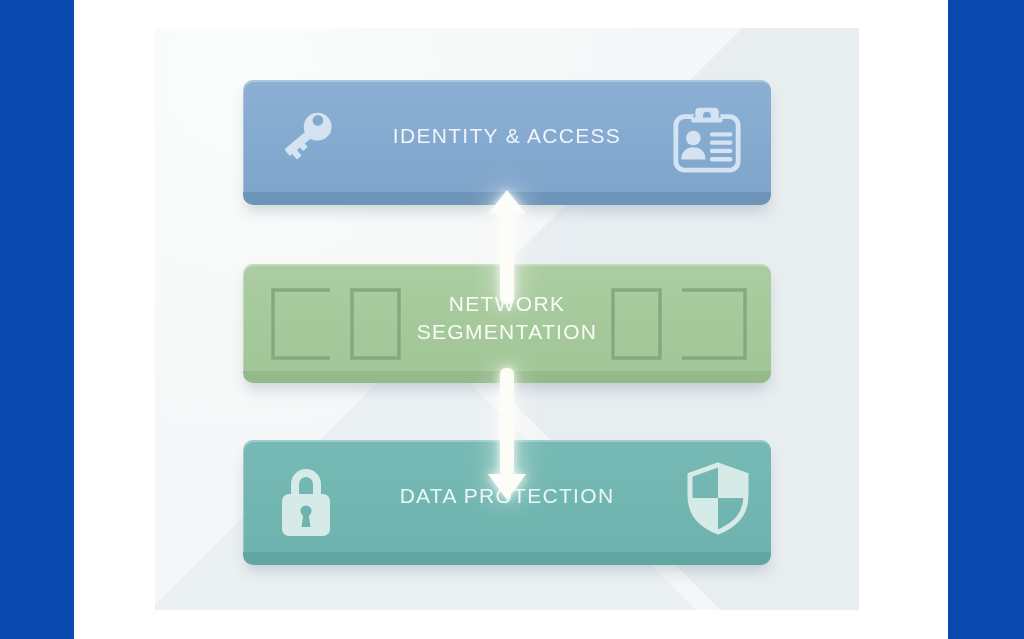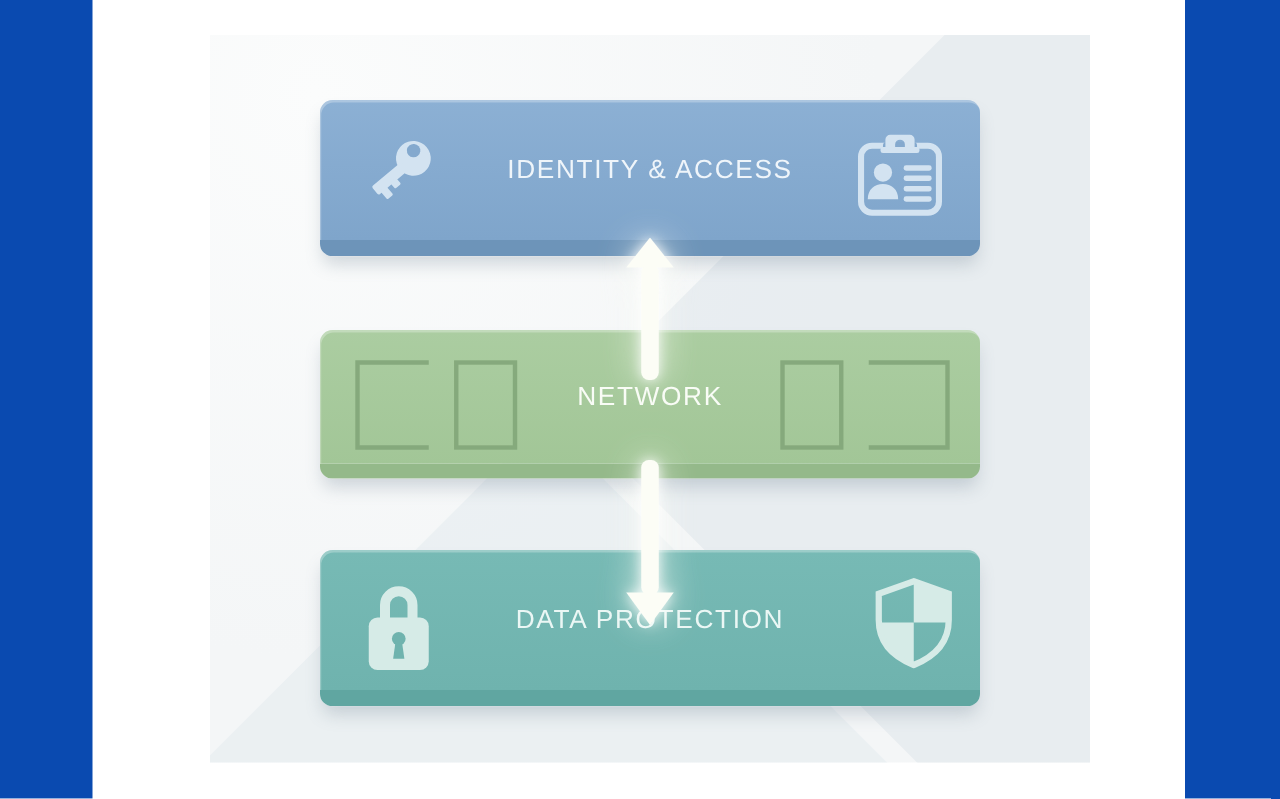--- a/index.html
+++ b/index.html
@@ -2,21 +2,21 @@
 <html><head>
 <meta charset="utf-8">
 <style>
   html,body{margin:0;padding:0;background:#ffffff;font-family:"Liberation Sans",sans-serif;}
   .stage{position:relative;width:1024px;height:639px;background:#ffffff;overflow:hidden;}
 
   .side-bar{position:absolute;top:0;bottom:0;background:#0a4ab0;}
   .side-bar.left{left:0;width:74px;}
   .side-bar.right{left:948px;width:76px;}
 
-  .panel{position:absolute;left:168px;top:28px;width:704px;height:582px;
+  .panel{position:absolute;left:155px;top:28px;width:704px;height:582px;
          background:radial-gradient(circle at 12% 8%, #fbfcfc 0%, #f4f6f7 55%);
          overflow:hidden;}
 
   .diamond{position:absolute;transform:rotate(45deg);border-radius:24px;}
   .diamond.d1{left:410px;top:2px;width:600px;height:600px;background:rgba(219,228,234,0.50);}
   .diamond.d2{left:18px;top:412px;width:500px;height:500px;background:rgba(222,231,236,0.42);}
 
   .bar{position:absolute;left:88px;width:528px;border-radius:10px;
        display:flex;align-items:center;justify-content:center;z-index:2;
        box-shadow:0 9px 14px -3px rgba(110,130,145,0.30), inset 1px 2px 0 rgba(255,255,255,0.28);}
@@ -91,20 +91,21 @@
 
     <div class="bar bar-network">
       <svg class="icon segs-left" width="132" height="76" viewBox="0 0 132 76">
         <g stroke="#82a679" fill="none" stroke-width="3.5" opacity="0.9">
           <path d="M59 4 L2 4 L2 72 L59 72"></path>
           <rect x="81" y="4" width="47" height="68"></rect>
         </g>
       </svg>
       <div class="bar-title">
         <span>NETWORK</span>
+        <span>SEGMENTATION</span>
       </div>
       <svg class="icon segs-right" width="136" height="76" viewBox="0 0 136 76">
         <g stroke="#82a679" fill="none" stroke-width="3.5" opacity="0.9">
           <rect x="2" y="4" width="47" height="68"></rect>
           <path d="M71 4 L134 4 L134 72 L71 72"></path>
         </g>
       </svg>
     </div>
 
     <div class="bar bar-data">

